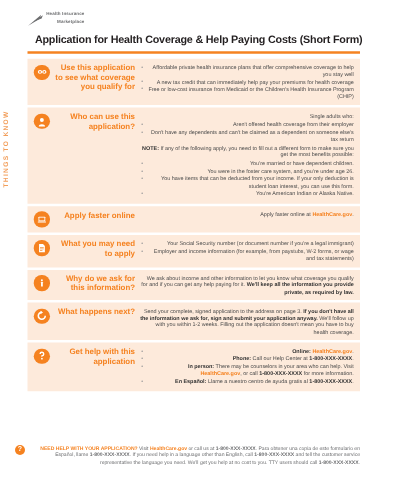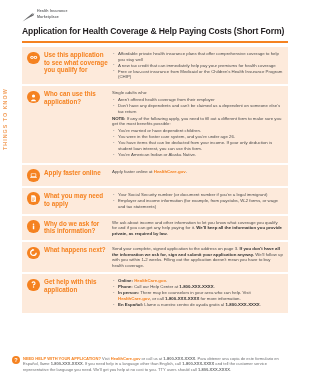--- a/index.html
+++ b/index.html
@@ -2,21 +2,21 @@
 <html><head>
 <meta charset="utf-8">
 <style>
   * { box-sizing: border-box; margin: 0; padding: 0; }
   html, body {
     width: 298px; height: 386px;
     background: #ffffff;
     font-family: "Liberation Sans", sans-serif;
     overflow: hidden;
   }
-  .page { position: relative; width: 298px; height: 386px; background:#fff; }
+  .page { position: relative; width: 298px; height: 386px; background:#fff;text-align:right; }
 
   
   .logo-row { position:absolute; left:22px; top:8px; display:flex; align-items:flex-start; gap:2px; }
   .logo-mark { width:13px; height:11px; flex:none; margin-top:1px; }
   .logo-text { font-size:3.6px; line-height:4.6px; color:#6d6e70; font-weight:bold; letter-spacing:.1px; padding-top:1px; }
 
   .doc-title {
     position:absolute; left:22px; top:26px; width:268px;
     font-size:8.6px; font-weight:bold; color:#231f20; letter-spacing:-.15px;
     white-space:nowrap;

